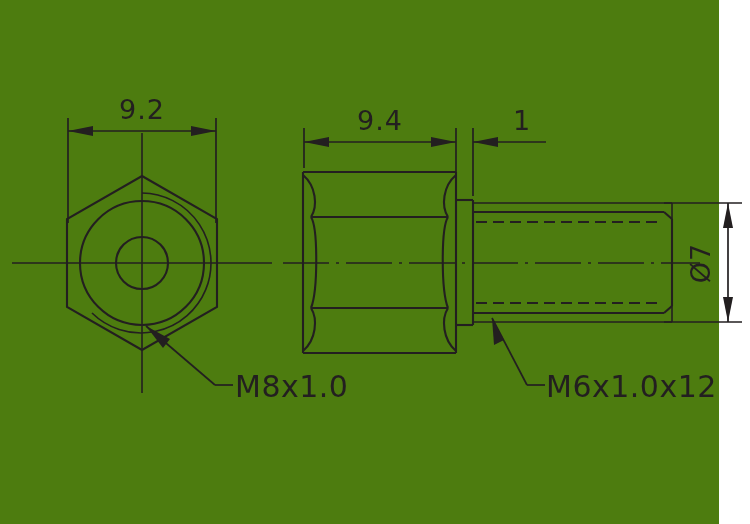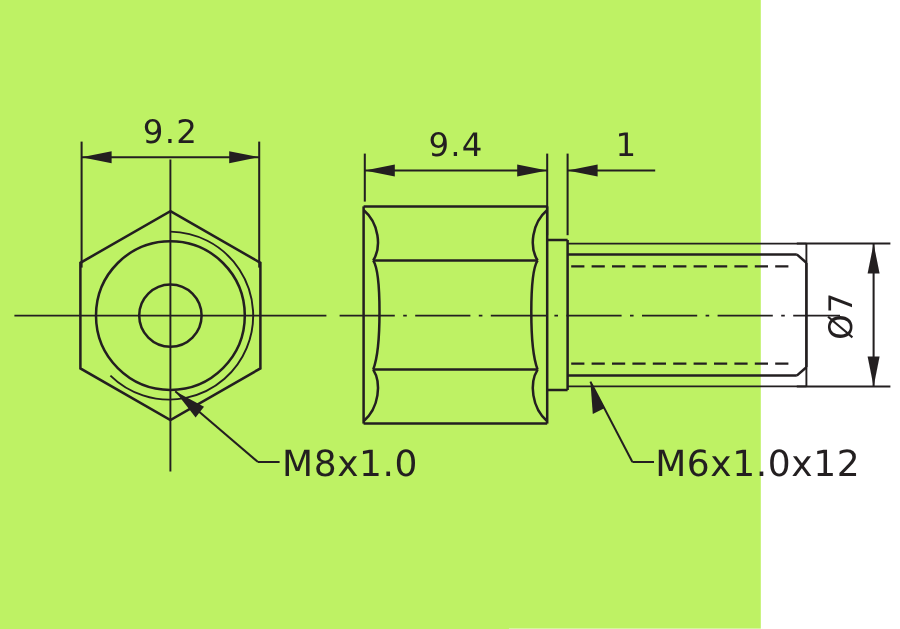--- a/index.html
+++ b/index.html
@@ -8,23 +8,23 @@
     background: #ffffff;
   }
   body {
     width: 750px;
     height: 524px;
     overflow: hidden;
     font-family: "DejaVu Sans", sans-serif;
   }
   #drawing-root {
     position: relative;
-    width: 634px;
+    width: 719px;
     height: 524px;
-    background: #bef264;
+    background: #4d7c0f;
     text-decoration: underline;
   }
   svg#drawing {
     display: block;
     width: 750px;
     height: 524px;
   }
   .solid {
     stroke: #231f20;
     stroke-width: 2.1;

